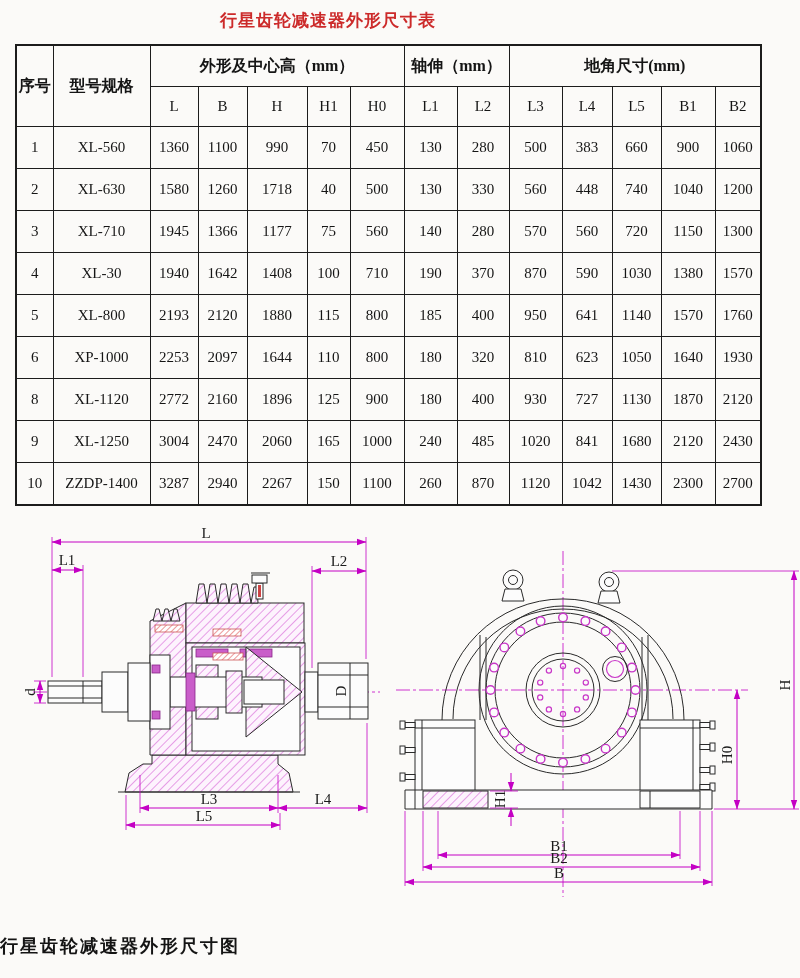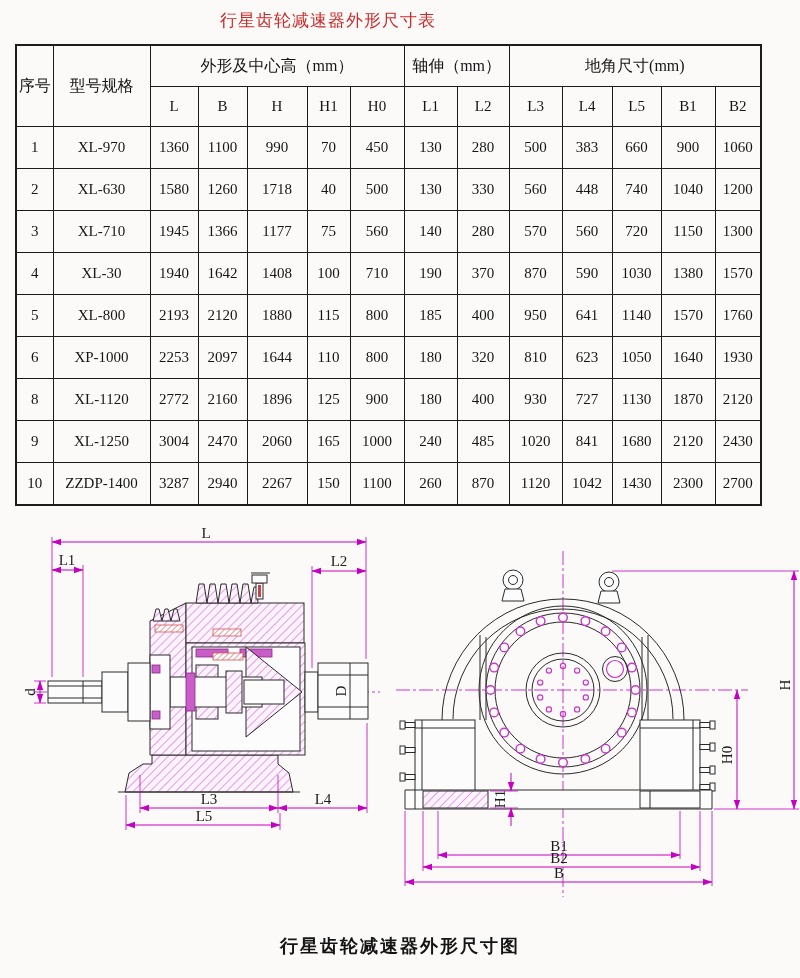--- a/index.html
+++ b/index.html
@@ -4,39 +4,39 @@
 <style>
   html,body{margin:0;padding:0;}
   body{
     width:800px;height:978px;position:relative;
     background:#fbfaf8;
     font-family:"Liberation Serif","DejaVu Serif",serif;
     color:#151515;
   }
   .doc-title{
     position:absolute;top:9px;left:0;width:656px;
-    text-align:center;font-size:17px;font-weight:normal;letter-spacing:1px;
+    text-align:center;font-size:17px;font-weight:bold;letter-spacing:1px;
   }
   .doc-caption{
     position:absolute;top:934px;left:0;width:800px;
-    text-align:center;font-size:18px;font-weight:bold;letter-spacing:2px;
+    text-align:left;font-size:18px;font-weight:bold;letter-spacing:2px;
     color:#141414;
   }
   .tbl-wrap{position:absolute;left:15px;top:44px;}
   table.dims{
     border-collapse:collapse;table-layout:fixed;width:745px;
     border:2px solid #1c1c1c;background:#fbfaf8;
   }
   table.dims th,table.dims td{
     border:1.5px solid #1c1c1c;
     text-align:center;vertical-align:middle;
     font-weight:normal;font-size:15px;padding:0;
     overflow:hidden;
   }
-  table.dims thead tr.grp th{height:40px;font-size:16px;}
+  table.dims thead tr.grp th{height:40px;font-size:16px;font-weight:bold;}
   table.dims thead tr.sub th{height:39px;font-size:15px;}
   table.dims tbody tr{height:42px;}
   th.corner{word-break:break-all;line-height:1.5;font-size:16px;padding:0 7px;}
   svg text{font-family:"Liberation Serif","DejaVu Serif",serif;}
   .drawing{position:absolute;left:0;top:525px;}
 </style>
 </head>
 <body>
 
 <div class="doc-title" style="color:#cc2a2a;">行星齿轮减速器外形尺寸表</div>
@@ -78,21 +78,21 @@
         <th>L3</th>
         <th>L4</th>
         <th>L5</th>
         <th>B1</th>
         <th>B2</th>
       </tr>
     </thead>
     <tbody>
         <tr>
           <td>1</td>
-          <td>XL-970</td>
+          <td>XL-560</td>
           <td>1360</td>
           <td>1100</td>
           <td>990</td>
           <td>70</td>
           <td>450</td>
           <td>130</td>
           <td>280</td>
           <td>500</td>
           <td>383</td>
           <td>660</td>

